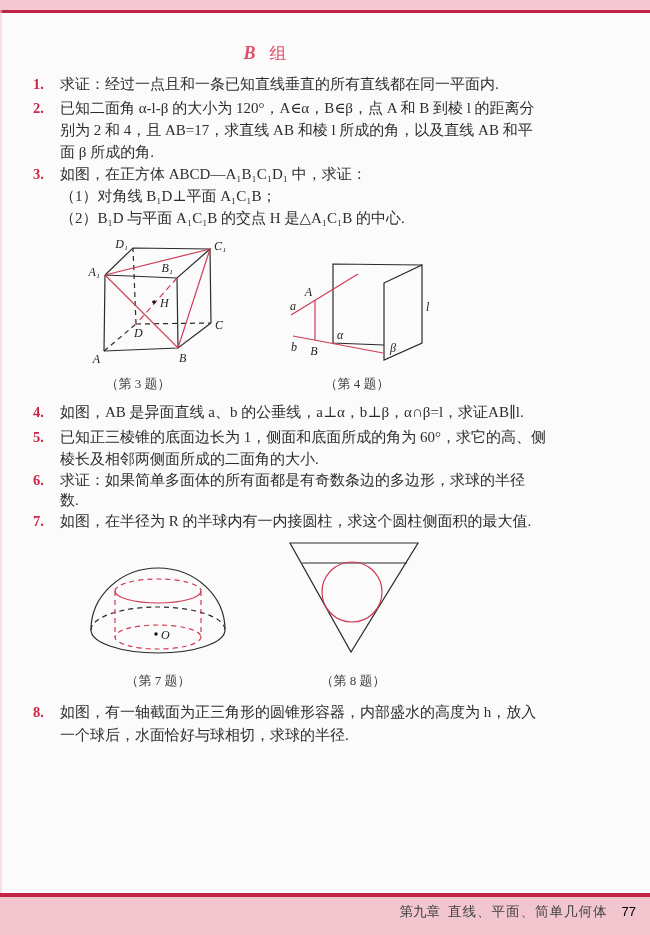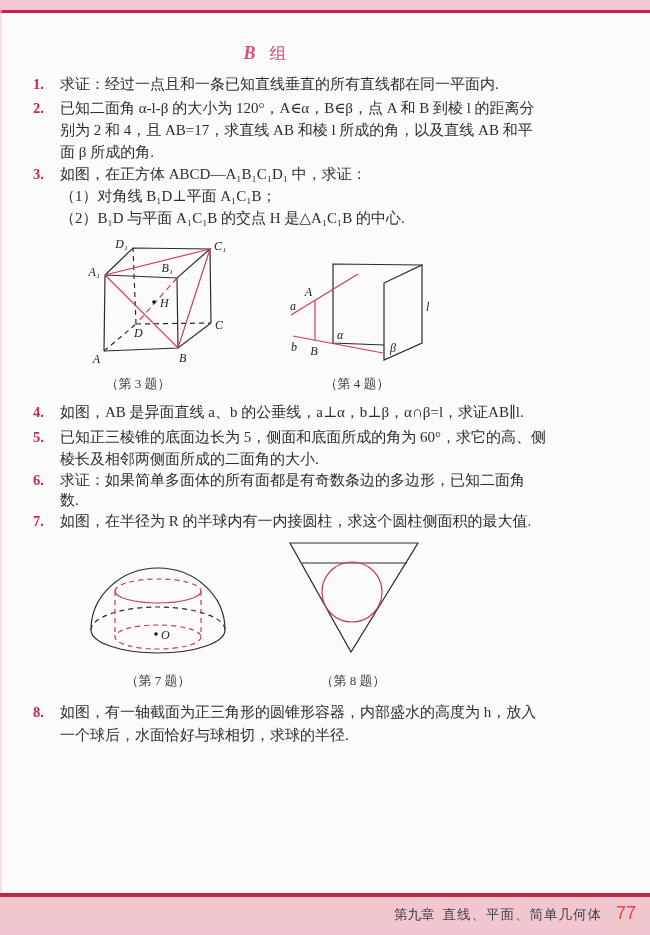--- a/index.html
+++ b/index.html
@@ -35,21 +35,21 @@
   svg{position:absolute;left:0;overflow:visible;}
   .figlabel{font-style:italic;font-size:12px;fill:#222;font-family:"Liberation Serif",serif;}
   .caption{font-size:13px;fill:#3a3a3a;font-family:"Liberation Serif",serif;}
 
   .footer{
     position:absolute;right:14px;top:903px;width:620px;
     text-align:right;font-size:13.5px;color:#3f3e3e;
   }
   .footer .chap{margin-right:8px;}
   .footer .sect{margin-right:14px;letter-spacing:1px;}
-  .footer .pg{font-size:18px;color:#ef4444;font-family:"Liberation Sans",sans-serif;}
+  .footer .pg{font-size:13px;color:#000000;font-family:"Liberation Sans",sans-serif;}
 </style>
 </head>
 <body>
 
 <div class="page">
 
   <div class="band-top-pink"></div>
   <div class="band-top-red"></div>
   <div class="edge-left-pink"></div>
 
@@ -143,29 +143,29 @@
     <text class="caption" x="357" y="150" text-anchor="middle">（第 4 题）</text>
   </svg>
 
   <div class="pline" style="top:403px">
     <span class="pnum">4.</span>
     <span class="ptxt">如图，AB 是异面直线 a、b 的公垂线，a⊥α，b⊥β，α∩β=l，求证AB∥l.</span>
   </div>
 
   <div class="pline" style="top:428px">
     <span class="pnum">5.</span>
-    <span class="ptxt">已知正三棱锥的底面边长为 5，侧面和底面所成的角为 60°，求它的高、侧</span>
+    <span class="ptxt">已知正三棱锥的底面边长为 1，侧面和底面所成的角为 60°，求它的高、侧</span>
   </div>
   <div class="pline" style="top:450px">
     <span class="ptxt">棱长及相邻两侧面所成的二面角的大小.</span>
   </div>
 
   <div class="pline" style="top:471px">
     <span class="pnum">6.</span>
-    <span class="ptxt">求证：如果简单多面体的所有面都是有奇数条边的多边形，已知二面角</span>
+    <span class="ptxt">求证：如果简单多面体的所有面都是有奇数条边的多边形，求球的半径</span>
   </div>
   <div class="pline" style="top:491px">
     <span class="ptxt">数.</span>
   </div>
 
   <div class="pline" style="top:512px">
     <span class="pnum">7.</span>
     <span class="ptxt">如图，在半径为 R 的半球内有一内接圆柱，求这个圆柱侧面积的最大值.</span>
   </div>
 

